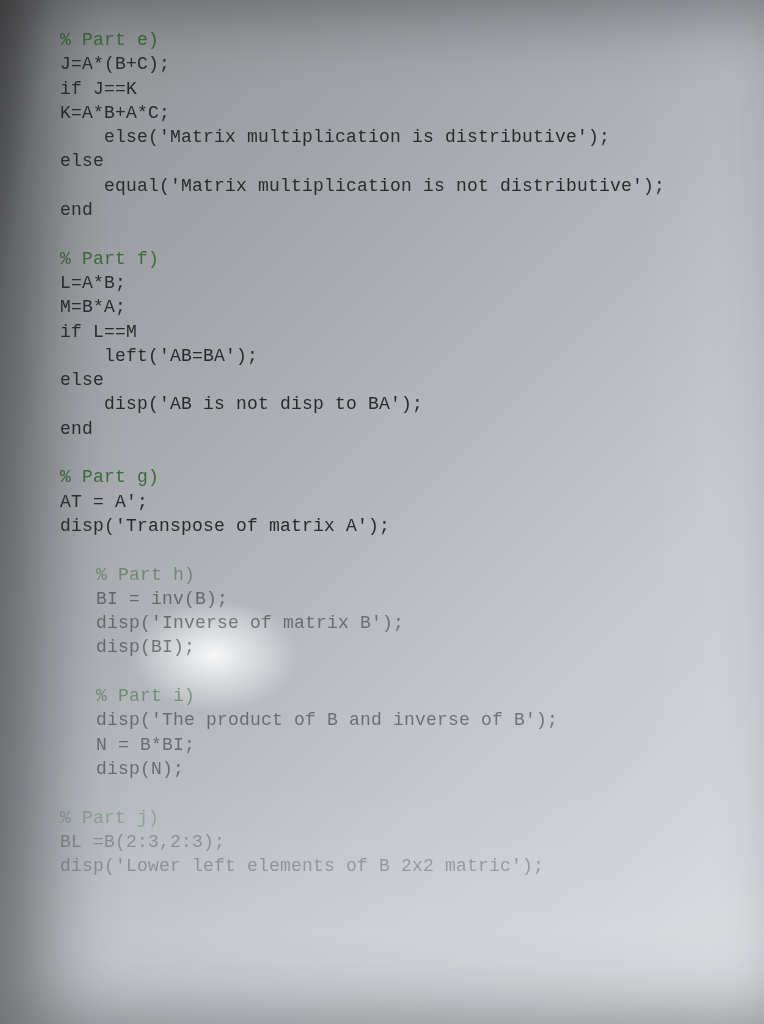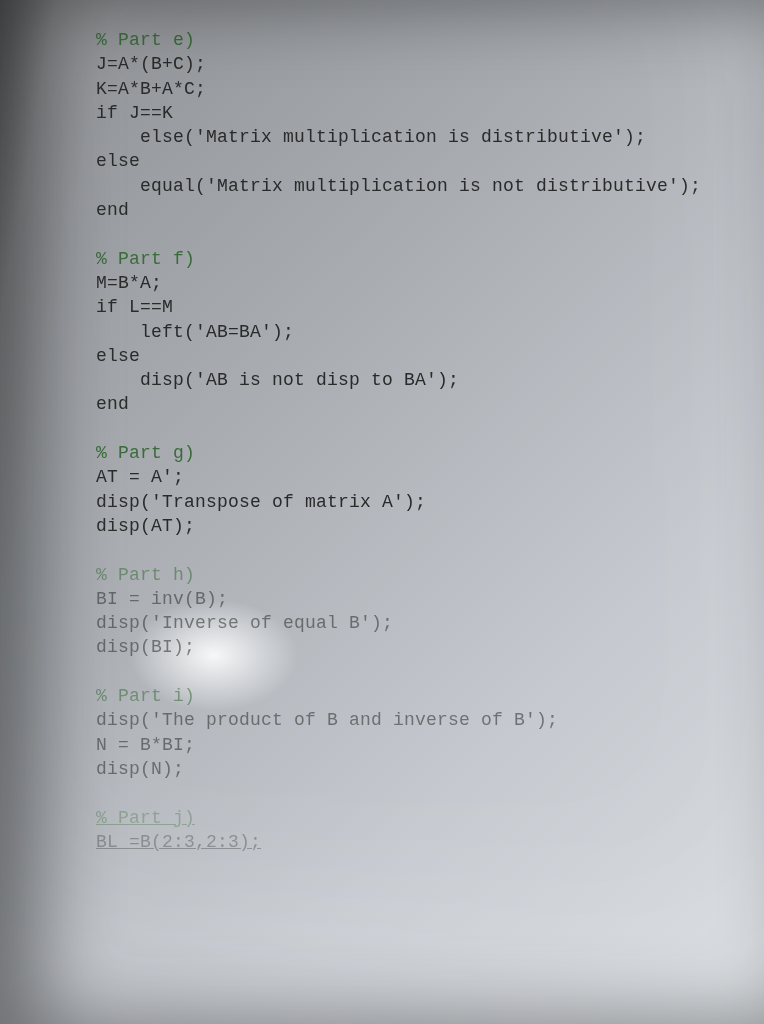--- a/index.html
+++ b/index.html
@@ -12,77 +12,78 @@
   body {
     background: linear-gradient(135deg, #888a8d 0%, #9fa3a8 30%, #b8bcc2 60%, #cfd3d9 100%);
     font-family: "Courier New", Courier, monospace;
     font-size: 18px;
     color: #2a2a2a;
     position: relative;
   }
   .screen {
     position: absolute;
     top: 0; left: 0; right: 0; bottom: 0;
-    padding: 28px 0 0 96px;
+    padding: 28px 0 0 60px;
     box-sizing: border-box;
     background:
       radial-gradient(ellipse 120px 80px at 28% 64%, rgba(255,255,255,0.9), transparent 70%),
       linear-gradient(100deg, rgba(0,0,0,0.35) 0%, rgba(0,0,0,0.05) 6%, transparent 12%),
       linear-gradient(135deg, #8d8f92 0%, #a8acb1 35%, #c6cad0 70%, #d8dce0 100%);
   }
   .line {
     white-space: pre;
     line-height: 1.35;
     letter-spacing: 0.2px;
   }
   .comment { color: #3a6b3a; }
-  .faded   { opacity: 0.55; }
-  .faded2  { opacity: 0.35; text-decoration: underline; }
+  .faded   { opacity: 0.55; margin-left: 36px; }
+  .faded2  { opacity: 0.35; }
   .vignette {
     position: absolute;
     inset: 0;
     pointer-events: none;
     box-shadow: inset 40px 0 80px rgba(0,0,0,0.45),
                 inset 0 -120px 180px rgba(255,255,255,0.15);
   }
 </style>
 </head>
 <body>
 
 <div class="screen">
   <div id="code-block">
       <div class="line comment">% Part e)</div>
       <div class="line ">J=A*(B+C);</div>
+      <div class="line ">if J==K</div>
       <div class="line ">K=A*B+A*C;</div>
-      <div class="line ">if J==K</div>
       <div class="line ">    else('Matrix multiplication is distributive');</div>
       <div class="line ">else</div>
       <div class="line ">    equal('Matrix multiplication is not distributive');</div>
       <div class="line ">end</div>
       <div class="line ">&nbsp;</div>
       <div class="line comment">% Part f)</div>
+      <div class="line ">L=A*B;</div>
       <div class="line ">M=B*A;</div>
       <div class="line ">if L==M</div>
       <div class="line ">    left('AB=BA');</div>
       <div class="line ">else</div>
       <div class="line ">    disp('AB is not disp to BA');</div>
       <div class="line ">end</div>
       <div class="line ">&nbsp;</div>
       <div class="line comment">% Part g)</div>
       <div class="line ">AT = A';</div>
       <div class="line ">disp('Transpose of matrix A');</div>
-      <div class="line ">disp(AT);</div>
       <div class="line ">&nbsp;</div>
       <div class="line comment faded">% Part h)</div>
       <div class="line faded">BI = inv(B);</div>
-      <div class="line faded">disp('Inverse of equal B');</div>
+      <div class="line faded">disp('Inverse of matrix B');</div>
       <div class="line faded">disp(BI);</div>
       <div class="line ">&nbsp;</div>
       <div class="line comment faded">% Part i)</div>
       <div class="line faded">disp('The product of B and inverse of B');</div>
       <div class="line faded">N = B*BI;</div>
       <div class="line faded">disp(N);</div>
       <div class="line ">&nbsp;</div>
       <div class="line comment faded2">% Part j)</div>
       <div class="line faded2">BL =B(2:3,2:3);</div>
+      <div class="line faded2">disp('Lower left elements of B 2x2 matric');</div>
     </div>
   <div class="vignette"></div>
 </div>
 
 </body></html>

